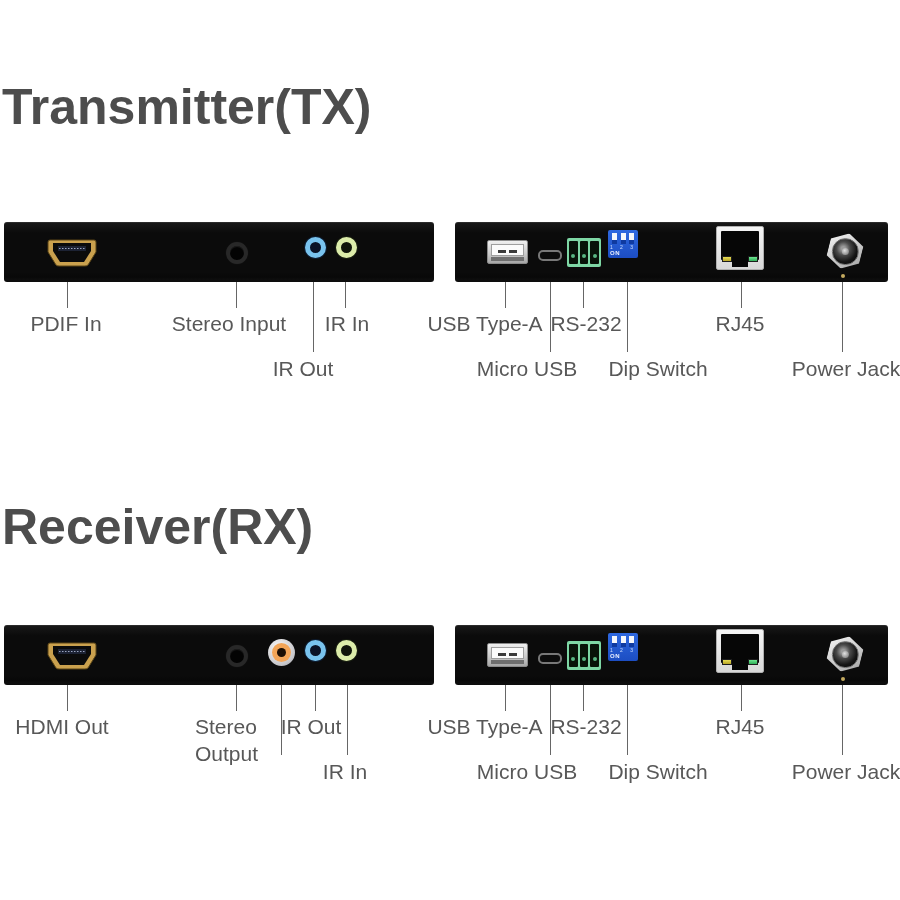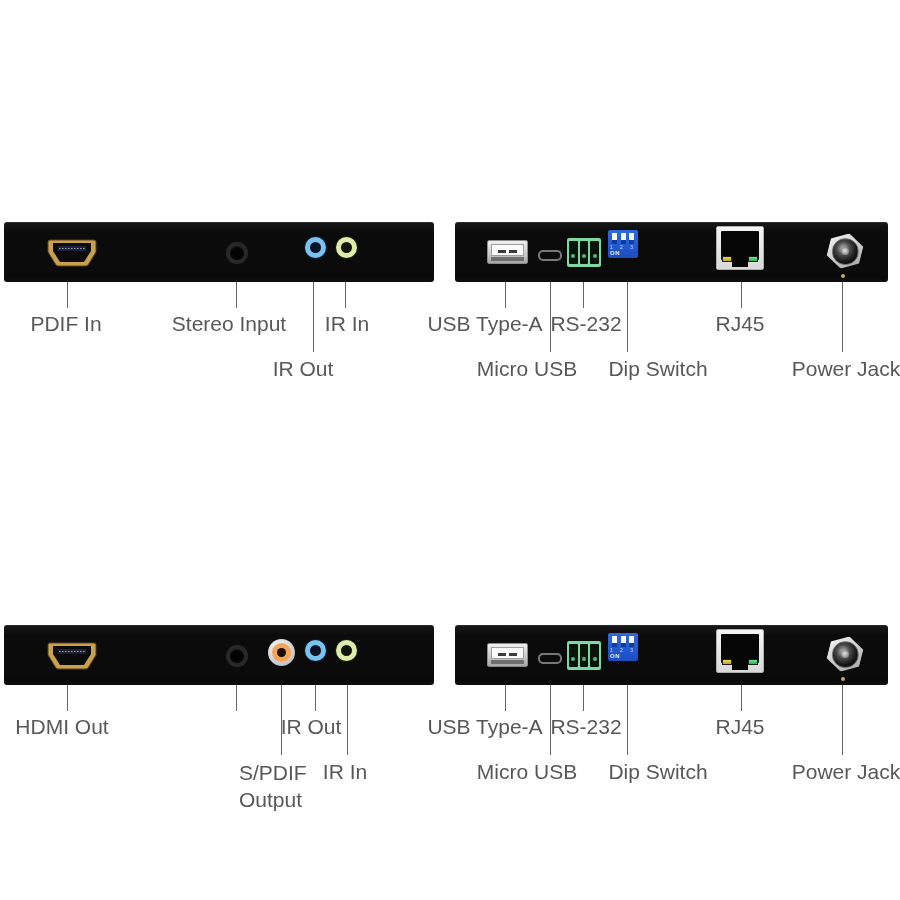--- a/index.html
+++ b/index.html
@@ -84,20 +84,21 @@
   .lbl{position:absolute;font-size:21px;line-height:1.28;color:#585858;white-space:nowrap;}
   .lbl.c{transform:translateX(-50%);text-align:center;}
   .lbl.wrap{white-space:normal;}
   .row1{top:311px;}
   .row2{top:356px;}
 </style>
 </head>
 <body>
 
 <div class="section" id="sec-tx">
+  <div class="title">Transmitter(TX)</div>
 
   <div class="panel front">
     <svg class="hdmi" style="left:43px;top:17px" width="50" height="28" viewBox="0 0 50 28">
       <path d="M3 1 H47 Q49 1 49 3 V13 L41 26 Q40 27 38 27 H12 Q10 27 9 26 L1 13 V3 Q1 1 3 1 Z" fill="#caa14e" stroke="#5a4516" stroke-width="1"></path>
       <path d="M6 4 H44 V12 L37 23 H13 L6 12 Z" fill="#0b0b0b"></path>
       <rect x="11" y="7" width="28" height="5" fill="#1c2233"></rect>
       <line x1="12" y1="9.5" x2="38" y2="9.5" stroke="#9aa4c0" stroke-width="1" stroke-dasharray="1.5 1.5"></line>
     </svg>
     <div class="jack stereo" style="left:222px;top:20px"></div>
     <div class="jack blue" style="left:301px;top:15px"></div>
@@ -159,20 +160,21 @@
   <div class="lbl c row2" style="left:303px">IR Out</div>
   <div class="lbl c row1" style="left:485px">USB Type-A</div>
   <div class="lbl c row1" style="left:586px">RS-232</div>
   <div class="lbl c row1" style="left:740px">RJ45</div>
   <div class="lbl c row2" style="left:527px">Micro USB</div>
   <div class="lbl c row2" style="left:658px">Dip Switch</div>
   <div class="lbl c row2" style="left:846px">Power Jack</div>
 </div>
 
 <div class="section" id="sec-rx">
+  <div class="title">Receiver(RX)</div>
 
   <div class="panel front">
     <svg class="hdmi" style="left:43px;top:17px" width="50" height="28" viewBox="0 0 50 28">
       <path d="M3 1 H47 Q49 1 49 3 V13 L41 26 Q40 27 38 27 H12 Q10 27 9 26 L1 13 V3 Q1 1 3 1 Z" fill="#caa14e" stroke="#5a4516" stroke-width="1"></path>
       <path d="M6 4 H44 V12 L37 23 H13 L6 12 Z" fill="#0b0b0b"></path>
       <rect x="11" y="7" width="28" height="5" fill="#1c2233"></rect>
       <line x1="12" y1="9.5" x2="38" y2="9.5" stroke="#9aa4c0" stroke-width="1" stroke-dasharray="1.5 1.5"></line>
     </svg>
     <div class="jack stereo" style="left:222px;top:20px"></div>
     <div class="rca" style="left:264px;top:14px">
@@ -228,22 +230,22 @@
   <div class="ln" style="left:315px;height:26px"></div>
   <div class="ln" style="left:347px;height:70px"></div>
   <div class="ln" style="left:505px;height:26px"></div>
   <div class="ln" style="left:550px;height:70px"></div>
   <div class="ln" style="left:583px;height:26px"></div>
   <div class="ln" style="left:627px;height:70px"></div>
   <div class="ln" style="left:741px;height:26px"></div>
   <div class="ln" style="left:842px;height:70px"></div>
 
   <div class="lbl c row1" style="left:62px">HDMI Out</div>
+  <div class="lbl wrap" style="left:195px;top:311px;width:74px">Stereo Output</div>
   <div class="lbl c row1" style="left:311px">IR Out</div>
-  <div class="lbl wrap" style="left:239px;top:357px;width:84px">S/PDIF Output</div>
   <div class="lbl c row2" style="left:345px">IR In</div>
   <div class="lbl c row1" style="left:485px">USB Type-A</div>
   <div class="lbl c row1" style="left:586px">RS-232</div>
   <div class="lbl c row1" style="left:740px">RJ45</div>
   <div class="lbl c row2" style="left:527px">Micro USB</div>
   <div class="lbl c row2" style="left:658px">Dip Switch</div>
   <div class="lbl c row2" style="left:846px">Power Jack</div>
 </div>
 
 </body></html>

